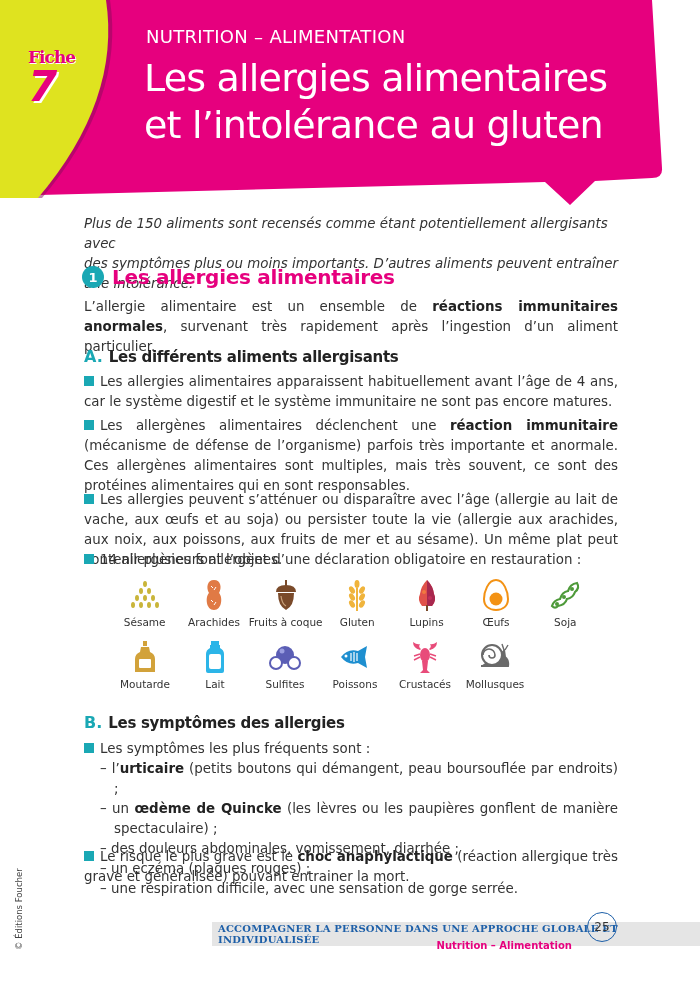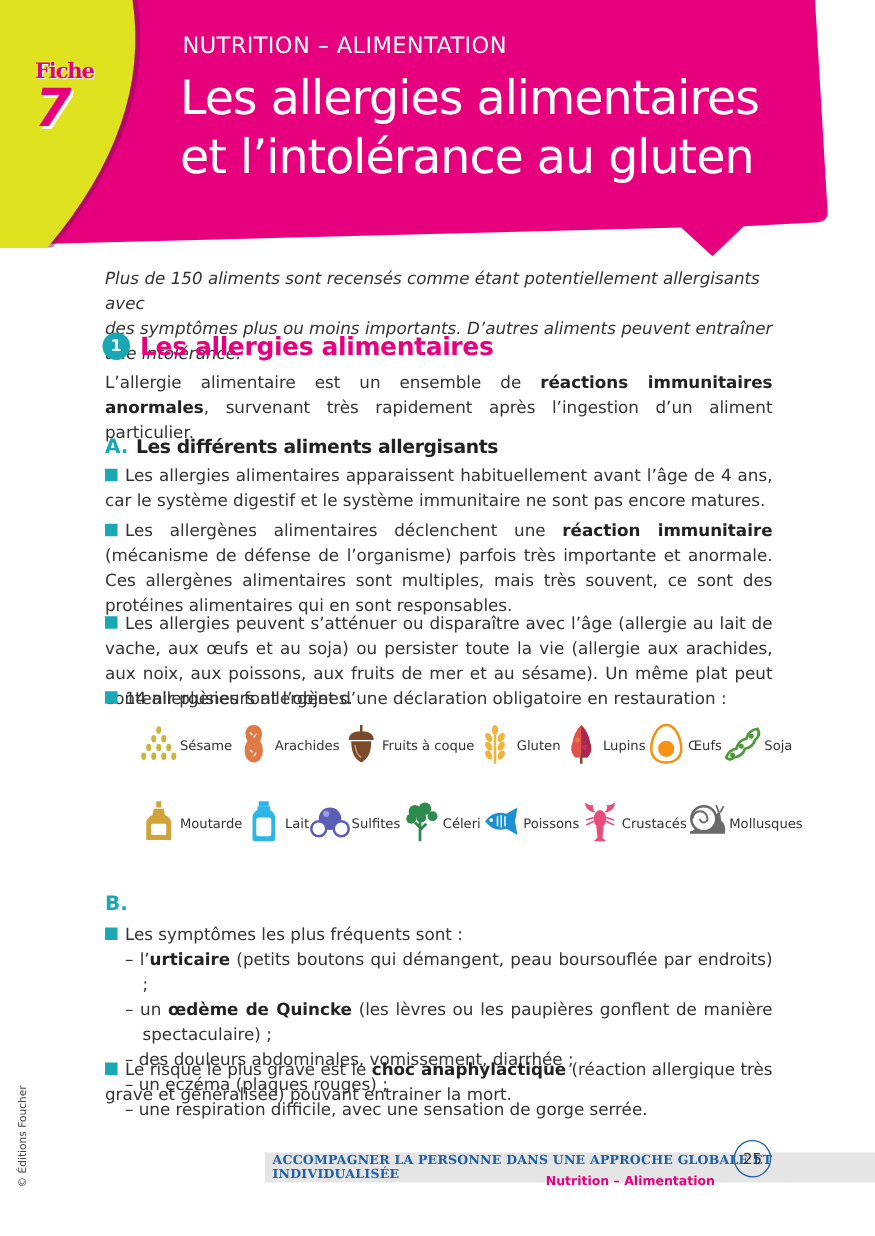--- a/index.html
+++ b/index.html
@@ -19,21 +19,21 @@
   .h1 .badge { width:22px; height:22px; border-radius:50%; background:#1aa8b4; color:#fff; font-weight:bold;
                font-size:13px; display:flex; align-items:center; justify-content:center; }
   .h1 .txt { color:#e6007e; font-weight:bold; font-size:20px; letter-spacing:-0.3px; }
   .p { position:absolute; left:84px; width:534px; font-size:13.4px; line-height:20px; color:#333; text-align:justify; }
   .h2 { position:absolute; left:84px; display:flex; align-items:baseline; gap:6px; }
   .h2 .letter { color:#1aa8b4; font-weight:bold; font-size:16px; }
   .h2 .txt { color:#222; font-weight:bold; font-size:15px; letter-spacing:-0.3px; }
   .sq { display:inline-block; width:10px; height:10px; background:#1aa8b4; margin-right:6px; vertical-align:0px; }
   b { font-weight:bold; color:#222; }
   .icons { position:absolute; left:110px; width:490px; display:grid; grid-template-columns:repeat(7, 1fr); }
-  .icon-cell { display:flex; align-items:center; }
+  .icon-cell { display:flex; flex-direction:column; align-items:center; }
   .icon-cell svg { width:34px; height:34px; }
   .icon-cell .lab { font-size:10.5px; color:#333; margin-top:4px; white-space:nowrap; }
   .dash { position:absolute; left:100px; width:518px; font-size:13.4px; line-height:20px; color:#333; }
   .dash .item { padding-left:14px; text-indent:-14px; text-align:justify; }
   .footer-band { position:absolute; left:212px; top:922px; background:#e5e5e5; padding:1px 6px; font-family:"DejaVu Serif", serif;
                  font-weight:bold; font-size:10px; color:#1d5fa8; letter-spacing:0.2px; }
   .footer-sub { position:absolute; right:128px; top:940px; color:#e6007e; font-weight:bold; font-size:10px; }
   .page-num { position:absolute; left:587px; top:912px; width:28px; height:28px; border:1.5px solid #1d5fa8; border-radius:50%;
               display:flex; align-items:center; justify-content:center; font-size:12px; color:#333; }
   .copyright { position:absolute; left:14px; top:950px; transform:rotate(-90deg); transform-origin:0 0; font-size:8.5px; color:#444; white-space:nowrap; }
@@ -176,33 +176,20 @@
     <svg viewBox="0 0 34 34">
       <circle cx="17" cy="15" r="9" fill="#5b5eb5"></circle>
       <circle cx="8" cy="23" r="6" fill="#fff" stroke="#5b5eb5" stroke-width="2"></circle>
       <circle cx="26" cy="23" r="6" fill="#fff" stroke="#5b5eb5" stroke-width="2"></circle>
       <circle cx="14" cy="11" r="2.5" fill="#9a9ee0"></circle>
     </svg>
     <span class="lab">Sulfites</span>
   </div>
   <div class="icon-cell">
     <svg viewBox="0 0 34 34">
-      <g fill="#2e8b4e">
-          <circle cx="12" cy="9" r="5"></circle>
-          <circle cx="20" cy="7" r="5"></circle>
-          <circle cx="26" cy="13" r="4"></circle>
-          <circle cx="9" cy="15" r="4"></circle>
-          <circle cx="17" cy="14" r="4"></circle>
-        </g>
-      <path d="M16 16 L16 33 M16 22 L12 18 M16 24 L21 19" stroke="#2e8b4e" stroke-width="2.2" fill="none"></path>
-    </svg>
-    <span class="lab">Céleri</span>
-  </div>
-  <div class="icon-cell">
-    <svg viewBox="0 0 34 34">
       <path d="M3 17 Q10 8 20 11 L29 6 L27 17 L29 28 L20 23 Q10 26 3 17Z" fill="#1e8fd0"></path>
       <circle cx="8" cy="16" r="1.5" fill="#fff"></circle>
       <path d="M13 13 L13 21 M16 12 L16 22 M19 13 L19 21" stroke="#fff" stroke-width="1.2"></path>
     </svg>
     <span class="lab">Poissons</span>
   </div>
   <div class="icon-cell">
     <svg viewBox="0 0 34 34">
       <g fill="#e84c7a">
           <ellipse cx="17" cy="15" rx="5" ry="7"></ellipse>
@@ -220,20 +207,21 @@
       <circle cx="14" cy="15" r="10" fill="#fff" stroke="#6a6a6a" stroke-width="2"></circle>
       <path d="M14 15 m-3 0 a3 3 0 1 0 6 0 a6 6 0 1 0 -12 0" fill="none" stroke="#6a6a6a" stroke-width="1.6"></path>
       <path d="M26 10 L24 4 M27 10 L30 5" stroke="#6a6a6a" stroke-width="1.4"></path>
     </svg>
     <span class="lab">Mollusques</span>
   </div>
 </div>
 
 <div class="h2" style="top:713px;">
   <span class="letter">B.</span>
+  <span class="txt">Les symptômes des allergies</span>
 </div>
 <div class="p" style="top:739px;"><span class="sq"></span><span>Les symptômes les plus fréquents sont :</span></div>
 <div class="dash" style="top:759px;">
   <div class="item"><span>– l’</span><b>urticaire</b><span> (petits boutons qui démangent, peau boursouflée par endroits) ;</span></div>
   <div class="item"><span>– un </span><b>œdème de Quincke</b><span> (les lèvres ou les paupières gonflent de manière spec­taculaire) ;</span></div>
   <div class="item"><span>– des douleurs abdominales, vomissement, diarrhée ;</span></div>
   <div class="item"><span>– un eczéma (plaques rouges) ;</span></div>
   <div class="item"><span>– une respiration difficile, avec une sensation de gorge serrée.</span></div>
 </div>
 <div class="p" style="top:847px;"><span class="sq"></span><span>Le risque le plus grave est le </span><b>choc anaphylactique</b><span> (réaction allergique très grave et généralisée) pouvant entrainer la mort.</span></div>

